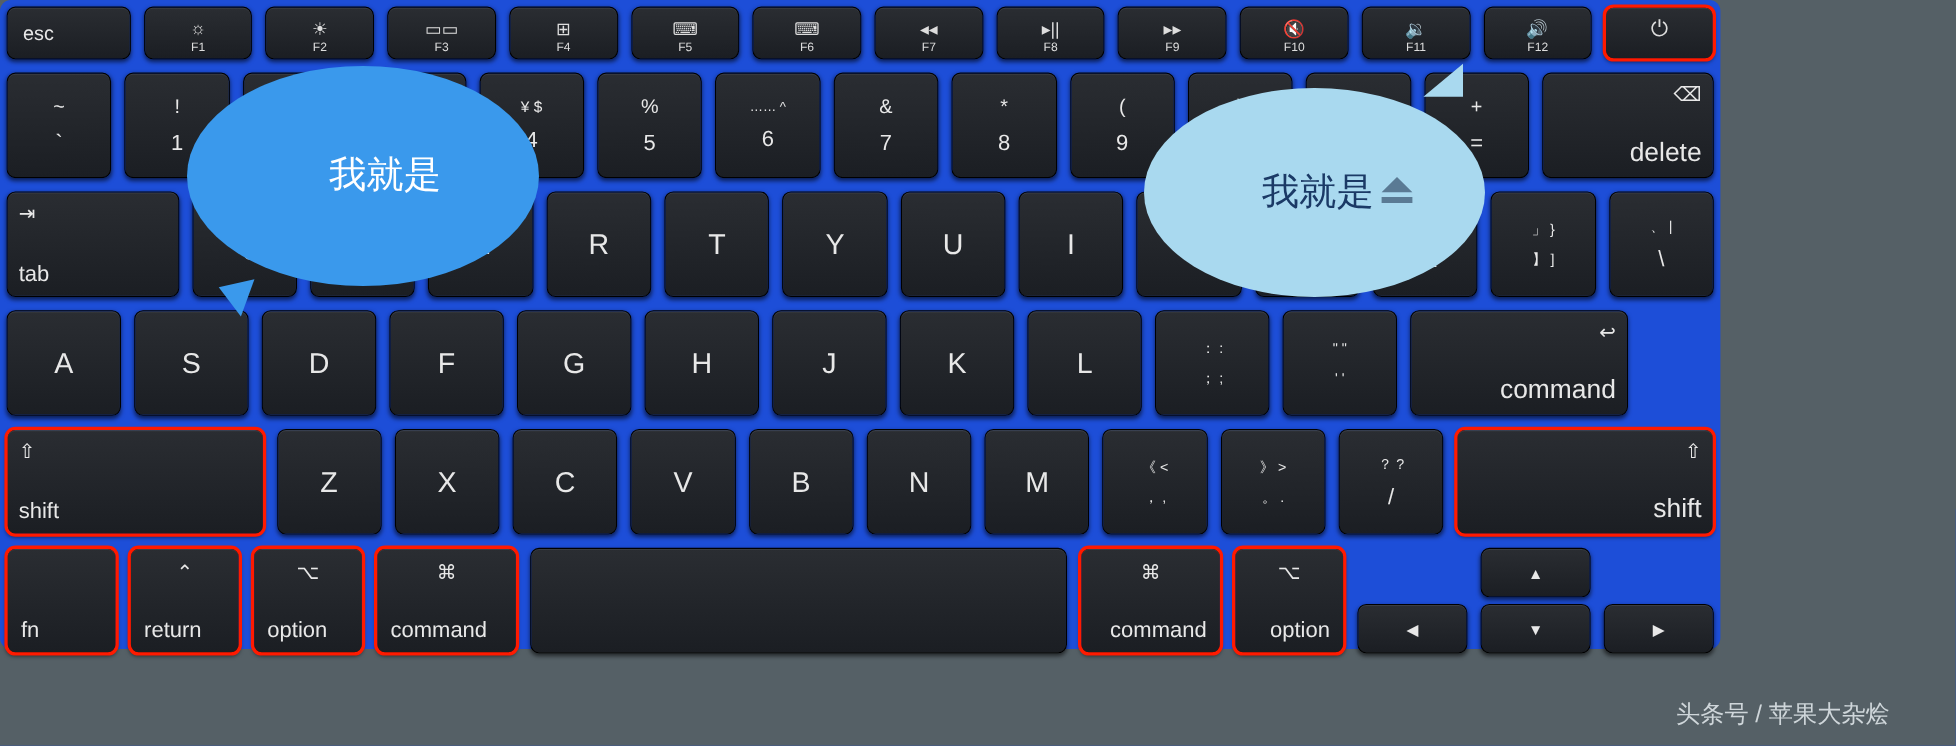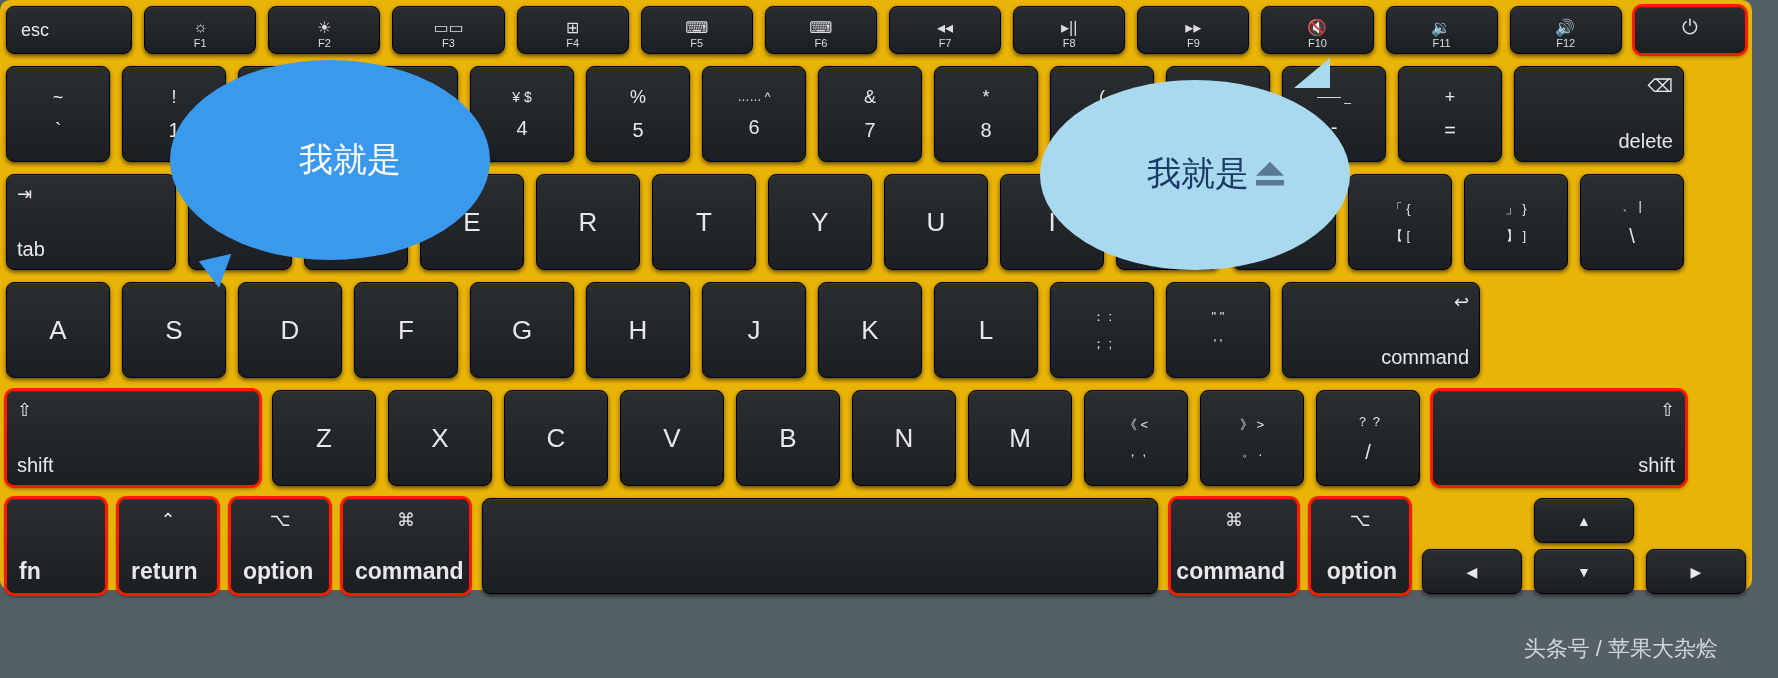--- a/index.html
+++ b/index.html
@@ -5,22 +5,22 @@
   * { box-sizing: border-box; margin: 0; padding: 0; }
   body {
     background: #556066;
     font-family: "Helvetica Neue", Arial, sans-serif;
     width: 1778px;
     height: 678px;
     position: relative;
     overflow: hidden;
   }
   .keyboard {
-    background: #eab308;
-    width: 1752px;
+    background: #1d4ed8;
+    width: 1564px;
     height: 590px;
     margin: 0;
     padding: 6px;
     border-radius: 10px;
     position: relative;
   }
   .row {
     display: flex;
     gap: 12px;
     margin-bottom: 12px;
@@ -37,39 +37,39 @@
     position: relative;
     box-shadow: inset 0 1px 0 rgba(255,255,255,0.08), 0 2px 4px rgba(0,0,0,0.6);
     font-weight: 300;
   }
   .fn-row .key { height: 48px; flex:1; font-size: 10px; }
   .r1 .key, .r2 .key, .r3 .key, .r4 .key, .r5 .key { height: 96px; width: 104px; }
   .key .top { font-size: 18px; line-height:1; }
   .key .bot { font-size: 20px; line-height:1; margin-top: 14px; }
   .key .single { font-size: 26px; }
   .key .label-bl { position:absolute; bottom:8px; left:10px; font-size:20px; }
-  .key .label-br { position:absolute; bottom:8px; right:10px; font-size:20px; }
+  .key .label-br { position:absolute; bottom:8px; right:10px; font-size:24px; }
   .key .icon-tl { position:absolute; top:8px; left:10px; font-size:18px; }
   .key .icon-tr { position:absolute; top:8px; right:10px; font-size:18px; }
   .key .fnlabel { position:absolute; bottom:4px; font-size:11px; color:#ddd; text-align:center; width:100%; }
   .key .fnicon { font-size:16px; color:#ddd; margin-top:-6px;}
   .key.highlight { outline: 3px solid #ff1a00; outline-offset: -1px; }
   .key.esc { width: 140px; align-items:flex-start; padding-left:14px; }
   .key.power { width: 86px; }
   .key.delete { width: 170px; }
   .key.tab { width: 170px; align-items:flex-start; padding-left:12px;}
   .key.caps { width: 198px; align-items:flex-start; padding-left:12px;}
   .key.return { width: 198px; align-items:flex-end; padding-right:14px;}
   .key.shift-l { width: 254px; align-items:flex-start; padding-left:12px;}
   .key.shift-r { width:254px; align-items:flex-end; padding-right:14px;}
   .r5 .key { width: 100px; align-items:flex-start; padding-left:12px; justify-content:flex-end; padding-bottom:8px;}
   .key.space { flex:1; }
   .key.cmd { width: 128px; }
   .key .mod-icon { position:absolute; top:10px; left:50%; transform:translateX(-50%); font-size:18px;}
-  .key .mod-label { font-size:23px;font-weight:bold; }
+  .key .mod-label { font-size:20px; }
   .arrows { display:flex; gap:12px; }
   .arrows .key { width:100px; align-items:center; justify-content:center; padding:0;}
   .arrow-stack { display:flex; flex-direction:column; gap:6px; }
   .arrow-stack .key { height:45px; }
   .arrows .key.side { height:45px; margin-top:51px; }
   
   .callout {
     position: absolute;
     border-radius: 50%;
     color: #fff;

